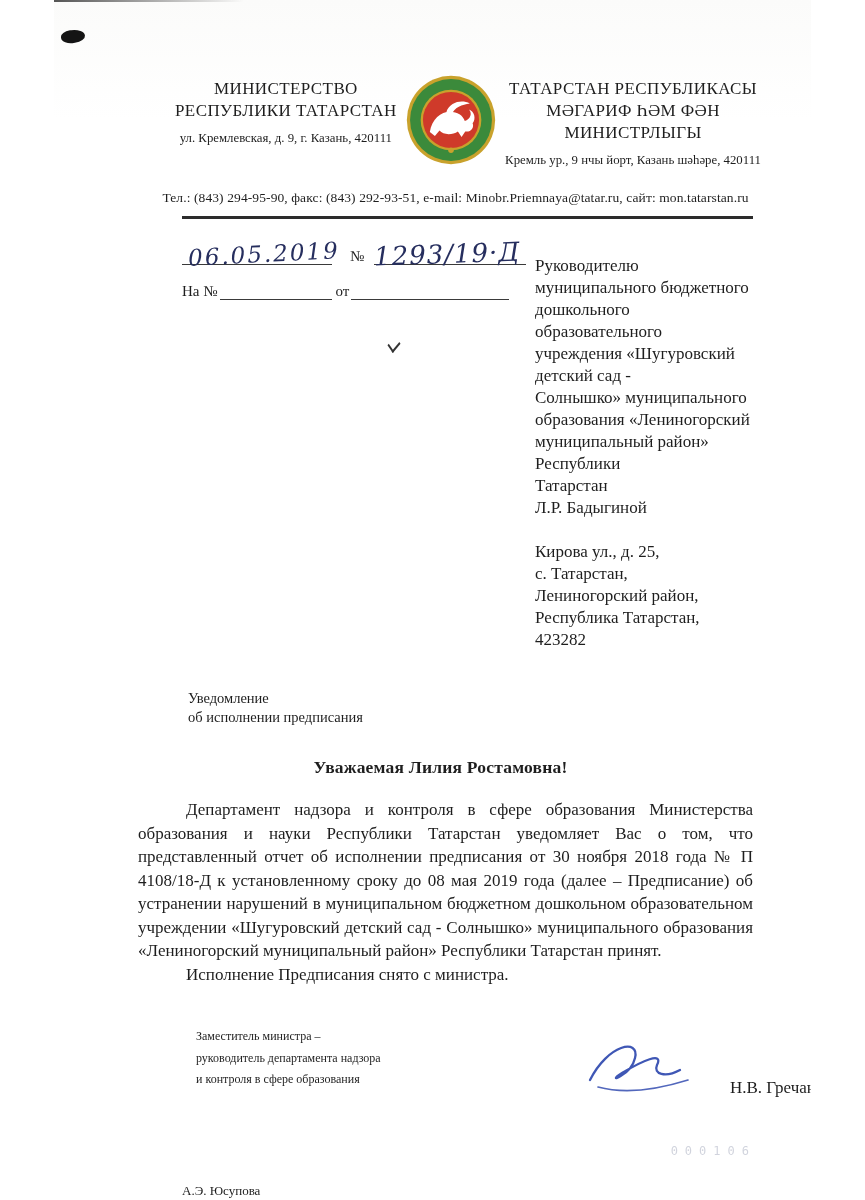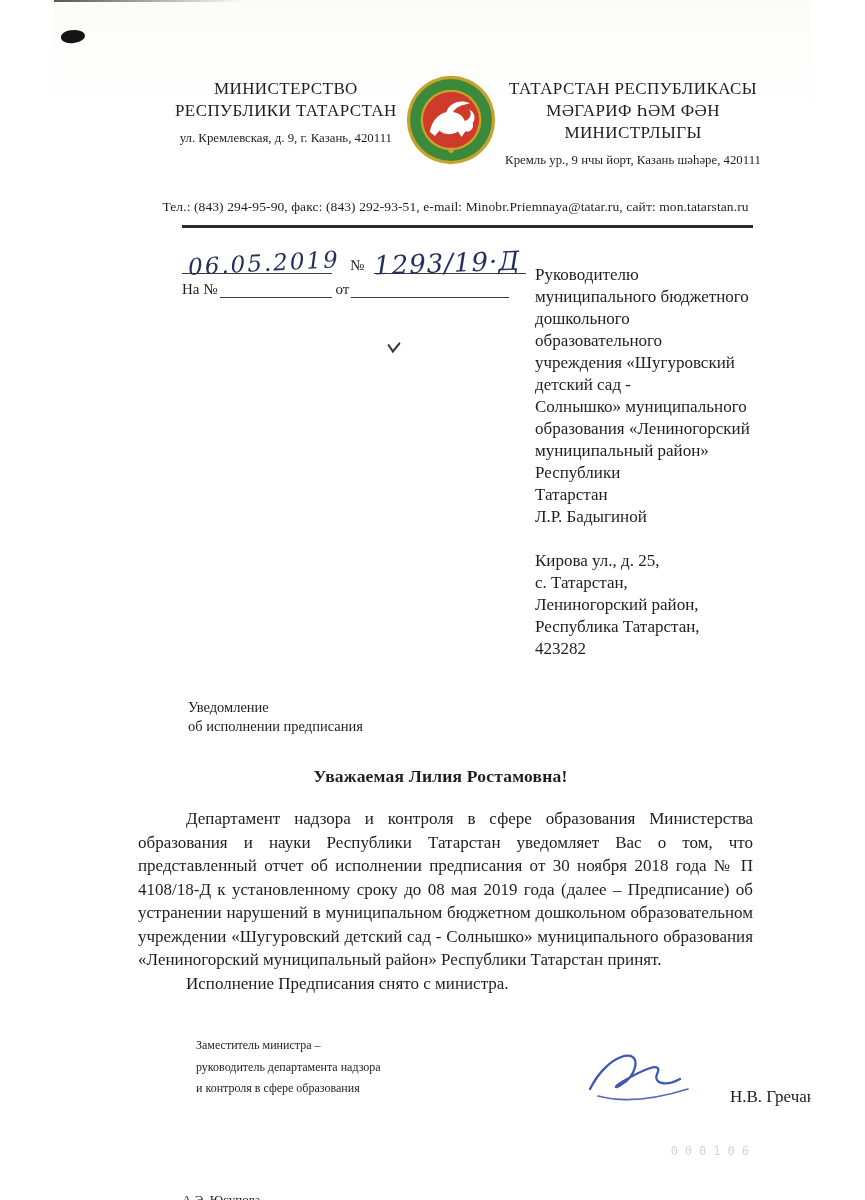--- a/index.html
+++ b/index.html
@@ -13,36 +13,36 @@
     overflow: hidden;
     padding-left: 16px;
   }
   
   .header-row { display: flex; margin: 78px 50px 0 105px; }
   .org-left { width: 280px; text-align: center; }
   .org-right { flex: 1; text-align: center; }
   .org-line { font-size: 17px; line-height: 22px; letter-spacing: .4px; white-space: nowrap; }
   .org-addr { margin-top: 9px; font-size: 12.8px; white-space: nowrap; }
   .emblem-wrap { width: 150px; display: flex; justify-content: center; align-items: flex-start; margin-top: -4px; }
-  .contact-line { text-align: center; margin-top: 31px; font-size: 13.5px; letter-spacing: .1px; padding-left: 30px; }
+  .contact-line { text-align: center; margin-top: 22px; font-size: 13.5px; letter-spacing: .1px; padding-left: 30px; }
   .divider { margin: 10px 58px 0 112px; border-top: 3px solid #2c2c2c; }
 
   
   .ref-recipient { display: flex; margin: 6px 58px 0 112px; }
   .ref-col { width: 345px; flex: none; }
   .ref-row1 { display: flex; align-items: flex-end; height: 40px; }
   .writein { position: relative; border-bottom: 1.4px solid #3a3a3a; height: 18px; }
   .writein.date { width: 150px; }
   .writein.num { width: 152px; }
   .hand { position: absolute; white-space: nowrap; font-family: "DejaVu Serif", serif;
           font-style: italic; color: #262e5e; }
   .hand-date { left: 6px; bottom: -3px; font-size: 23px; transform: rotate(-3deg); letter-spacing: 2px; }
   .hand-num { left: 0px; bottom: -5px; font-size: 26px; transform: rotate(-2deg); letter-spacing: 1px; }
   .num-label { margin: 0 10px 0 18px; font-size: 15px; }
-  .ref-row2 { margin-top: 7px; font-size: 15px; display: flex; align-items: flex-end; }
+  .ref-row2 { margin-top: 18px; font-size: 15px; display: flex; align-items: flex-end; }
   .blank { display: inline-block; border-bottom: 1px solid #3a3a3a; height: 15px; }
   .blank.b1 { width: 112px; margin-left: 2px; }
   .blank.b2 { width: 158px; margin-left: 2px; }
   .ot-label { margin-left: 4px; }
 
   .recipient-col { flex: 1; padding-left: 8px; margin-top: 30px; font-size: 17px; line-height: 22px; }
   .recipient-col .spacer { height: 22px; }
 
   
   .subject { margin: 38px 0 0 118px; font-size: 14.5px; line-height: 19px; }

